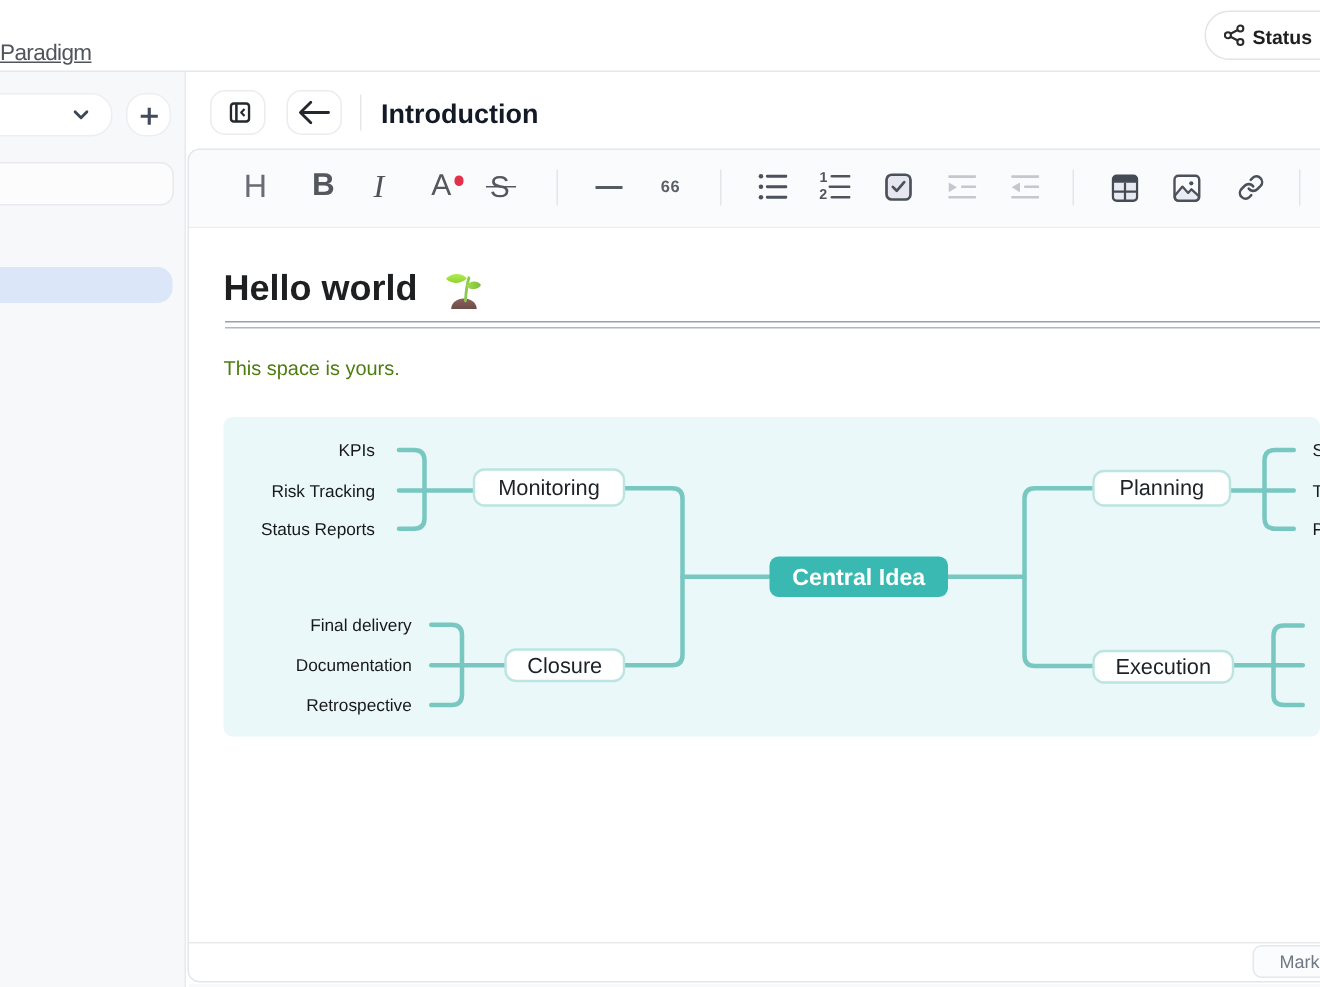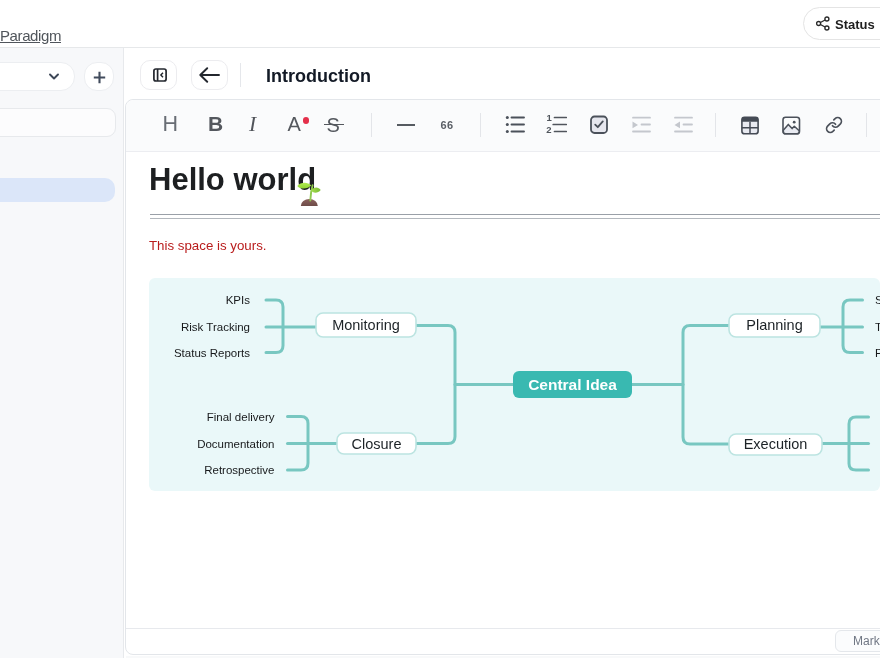--- a/index.html
+++ b/index.html
@@ -43,21 +43,21 @@
 <svg class="abs" style="left:152.5px; top:67.5px;" width="14" height="14" viewBox="0 0 14 14">
   <rect x="0.9" y="1" width="12.2" height="12" rx="2" fill="none" stroke="#23272e" stroke-width="1.7"></rect>
   <path d="M4.6 1 V13" stroke="#23272e" stroke-width="1.7"></path>
   <path d="M10 4.7 L7.8 7 L10 9.3" fill="none" stroke="#23272e" stroke-width="1.4" stroke-linejoin="round"></path>
 </svg>
 <div class="abs" style="left:191px; top:60px; width:37px; height:30px; border:1px solid #ececef; border-radius:10px; background:#fff;"></div>
 <svg class="abs" style="left:199px; top:67px;" width="21" height="16" viewBox="0 0 21 16">
   <path d="M20 8 H1.5 M8.2 1.2 L1.3 8 L8.2 14.8" fill="none" stroke="#23272e" stroke-width="1.9" stroke-linecap="round" stroke-linejoin="round"></path>
 </svg>
 <div class="abs" style="left:240px; top:63px; width:1px; height:24px; background:#e5e7eb;"></div>
-<div class="abs" style="left:254px; top:65.5px; font-size:18px; font-weight:bold; color:#131a26;margin-left:12px;">Introduction</div>
+<div class="abs" style="left:254px; top:65.5px; font-size:18px; font-weight:bold; color:#131a26;">Introduction</div>
 
 <div class="abs" style="left:125px; top:99px; width:770px; height:556px; background:#fff; border:1px solid #e3e6ea; border-radius:8px;"></div>
 
 <div class="abs" style="left:126px; top:100px; width:754px; height:52px; background:#fafbfc; border-bottom:1px solid #ecedf1; border-radius:8px 0 0 0;"></div>
 
 <div class="abs" style="left:162.5px; top:113px; font-size:21.5px; color:#686d74; line-height:22px;">H</div>
 <div class="abs" style="left:208px; top:113px; font-size:21px; font-weight:bold; color:#54585e; line-height:22px;">B</div>
 <div class="abs" style="left:249px; top:112.5px; font-size:21.5px; font-style:italic; font-family:'Liberation Serif',serif; color:#50545a; line-height:22px;">I</div>
 <div class="abs" style="left:287.5px; top:114px; font-size:20px; color:#54585e; line-height:21px;">A</div>
 <div class="abs" style="left:302.7px; top:117.4px; width:6.8px; height:6.8px; border-radius:50%; background:#e4304b;"></div>
@@ -112,21 +112,21 @@
   <path d="M1.3 14.3 L6.3 8.4 L10.1 12.6 L12.3 10.2 L17.2 14.7 V15.2 Q17.2 17.8 14.6 17.8 H3.9 Q1.3 17.8 1.3 15.2 Z" fill="#e9ebf2" stroke="#4b515a" stroke-width="1.5" stroke-linejoin="round"></path>
 </svg>
 <svg class="abs" style="left:825px; top:115.5px;" width="18" height="18" viewBox="0 0 18 18">
   <g fill="none" stroke="#4b515a" stroke-width="1.7" stroke-linecap="round">
     <path d="M7.5 9.75 a3.75 3.75 0 0 0 5.655 .405 l2.25 -2.25 a3.75 3.75 0 0 0 -5.3 -5.3 l-1.29 1.28"></path>
     <path d="M10.5 8.25 a3.75 3.75 0 0 0 -5.655 -.405 l-2.25 2.25 a3.75 3.75 0 0 0 5.3 5.3 l1.28 -1.28"></path>
   </g>
 </svg>
 <div class="abs" style="left:866px; top:113px; width:1px; height:24px; background:#e3e5e9;"></div>
 
-<div class="abs" style="left:149px; top:164px; font-size:31px; font-weight:bold; color:#1d1f21; line-height:32px;">Hello world</div>
+<div class="abs" style="left:149px; top:177px; font-size:24px; font-weight:bold; color:#1d1f21; line-height:32px;">Hello world</div>
 <svg class="abs" style="left:296px; top:181px;" width="26" height="25" viewBox="0 0 26 25">
   <defs>
     <linearGradient id="soil" x1="0" y1="0" x2="0" y2="1">
       <stop offset="0" stop-color="#8a625d"></stop>
         <stop offset="1" stop-color="#6e4c48"></stop>
     </linearGradient>
     <linearGradient id="lf1" x1="0" y1="0" x2="0" y2="1">
       <stop offset="0" stop-color="#b1ec51"></stop>
         <stop offset="1" stop-color="#8fd431"></stop>
     </linearGradient>
@@ -135,21 +135,21 @@
         <stop offset="1" stop-color="#79bd35"></stop>
     </linearGradient>
   </defs>
   <path d="M4.8 25 A8.5 7 0 0 1 21.8 25 Z" fill="url(#soil)"></path>
   <path d="M14.3 19.5 C14.6 14 15.2 9 16.6 4.2" fill="none" stroke="#8ec94f" stroke-width="1.9" stroke-linecap="round"></path>
   <path d="M15.2 4.6 C11.5 8.4 4.5 8.7 1.3 4.9 C4.8 0.8 12 0.7 15.2 4.6 Z" fill="url(#lf1)"></path>
   <path d="M14.9 9.3 C17.8 5.7 22.6 5.8 24.7 9.1 C21.9 12.6 16.7 12.5 14.9 9.3 Z" fill="url(#lf2)"></path>
 </svg>
 <div class="abs" style="left:150px; top:214px; width:730px; height:1px; background:#9aa0a8;"></div>
 <div class="abs" style="left:150px; top:218px; width:730px; height:1px; background:#b2b7bd;"></div>
-<div class="abs" style="left:149px; top:238px; font-size:13.3px; color:#b91c1c;">This space is yours.</div>
+<div class="abs" style="left:149px; top:238px; font-size:13.3px; color:#4d7c0f;">This space is yours.</div>
 
 <div class="abs" style="left:149px; top:278px; width:731px; height:213px; background:#eaf8f9; border-radius:6px;"></div>
 <svg class="abs" style="left:149px; top:278px;" width="731" height="213" viewBox="0 0 731 213">
   <g fill="none" stroke="#78c7c1" stroke-width="3" stroke-linecap="round">
 
     <path d="M117 22 H127 Q134 22 134 29 V67.5 Q134 74.5 127 74.5 H117"></path>
     <path d="M117 49 H167"></path>
 
     <path d="M138.5 138.5 H152 Q159 138.5 159 145.5 V185 Q159 192 152 192 H138.5"></path>
     <path d="M138.5 165.5 H188"></path>

